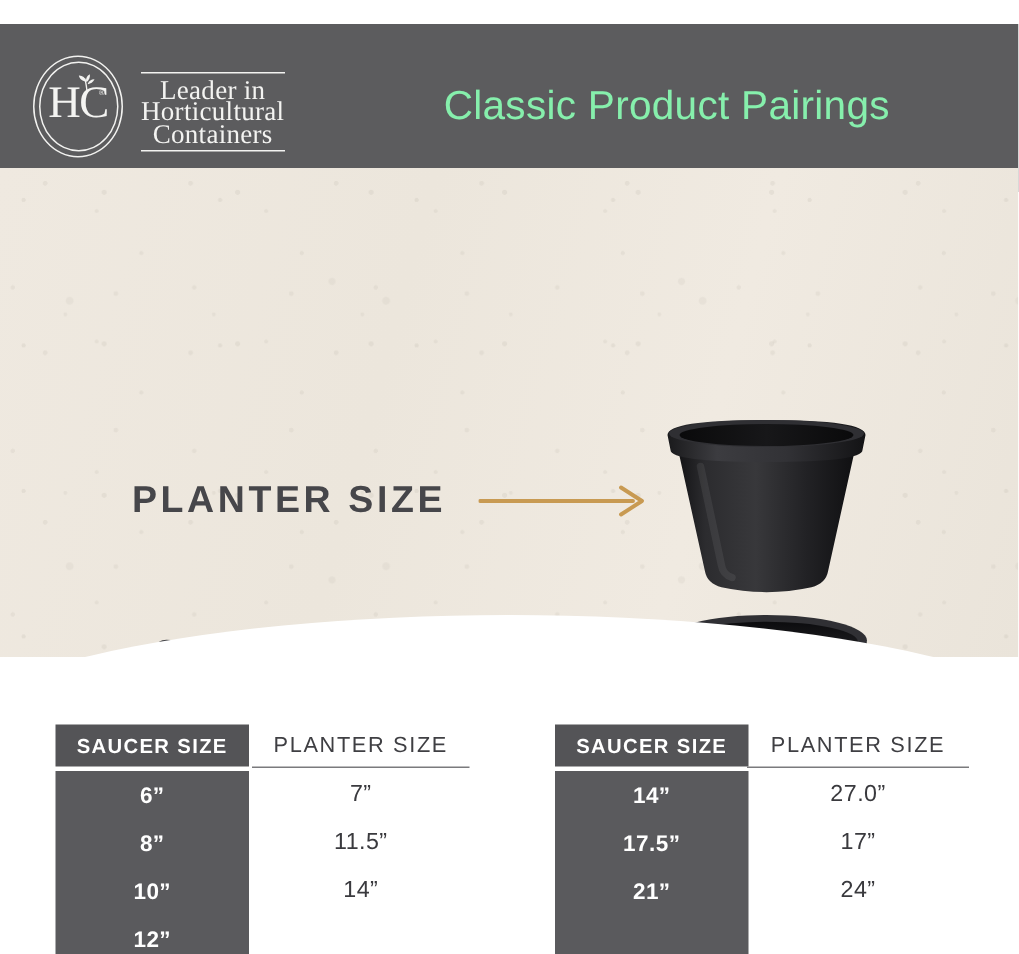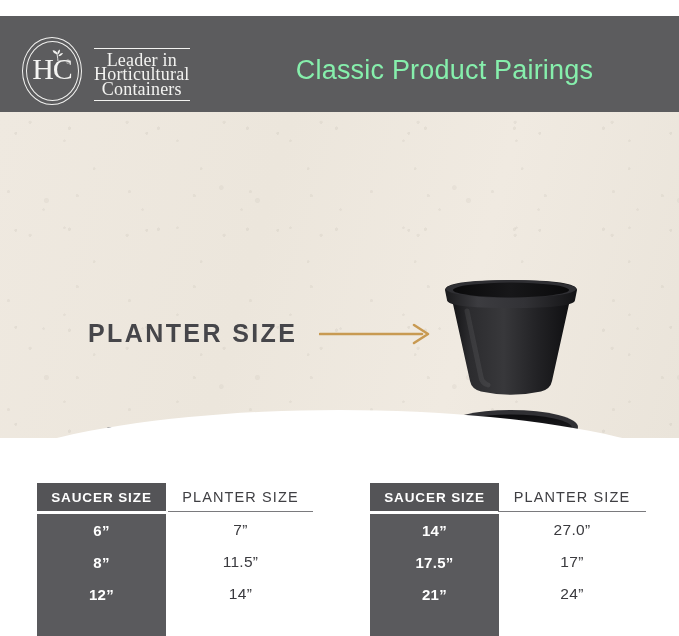--- a/index.html
+++ b/index.html
@@ -353,20 +353,21 @@
 <div class="tables">
 
   <div class="size-table left">
     <div class="body-dark"></div>
     <div class="th-dark">SAUCER SIZE</div>
     <div class="th-light">PLANTER SIZE</div>
 
     <div class="col-cells saucer">
       <div class="cell">6”</div>
       <div class="cell">8”</div>
+      <div class="cell">10”</div>
       <div class="cell">12”</div>
     </div>
 
     <div class="col-cells planter">
       <div class="cell">7”</div>
       <div class="cell">11.5”</div>
       <div class="cell">14”</div>
     </div>
   </div>
 

